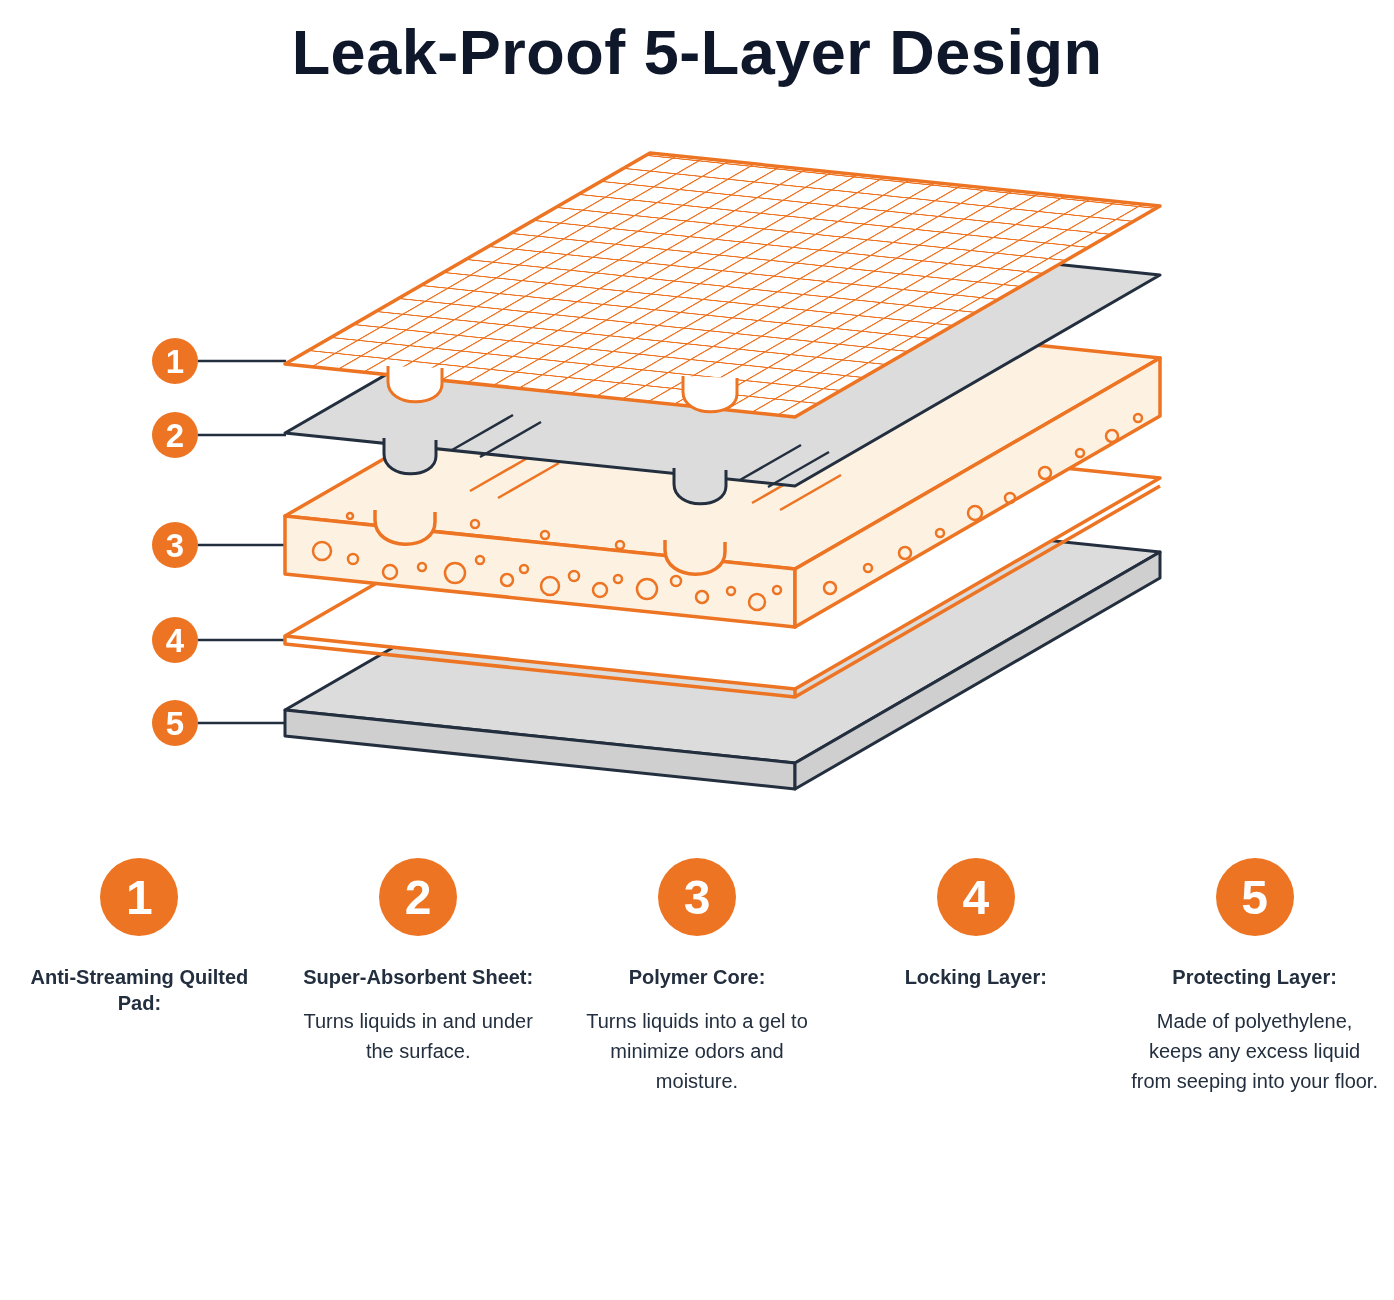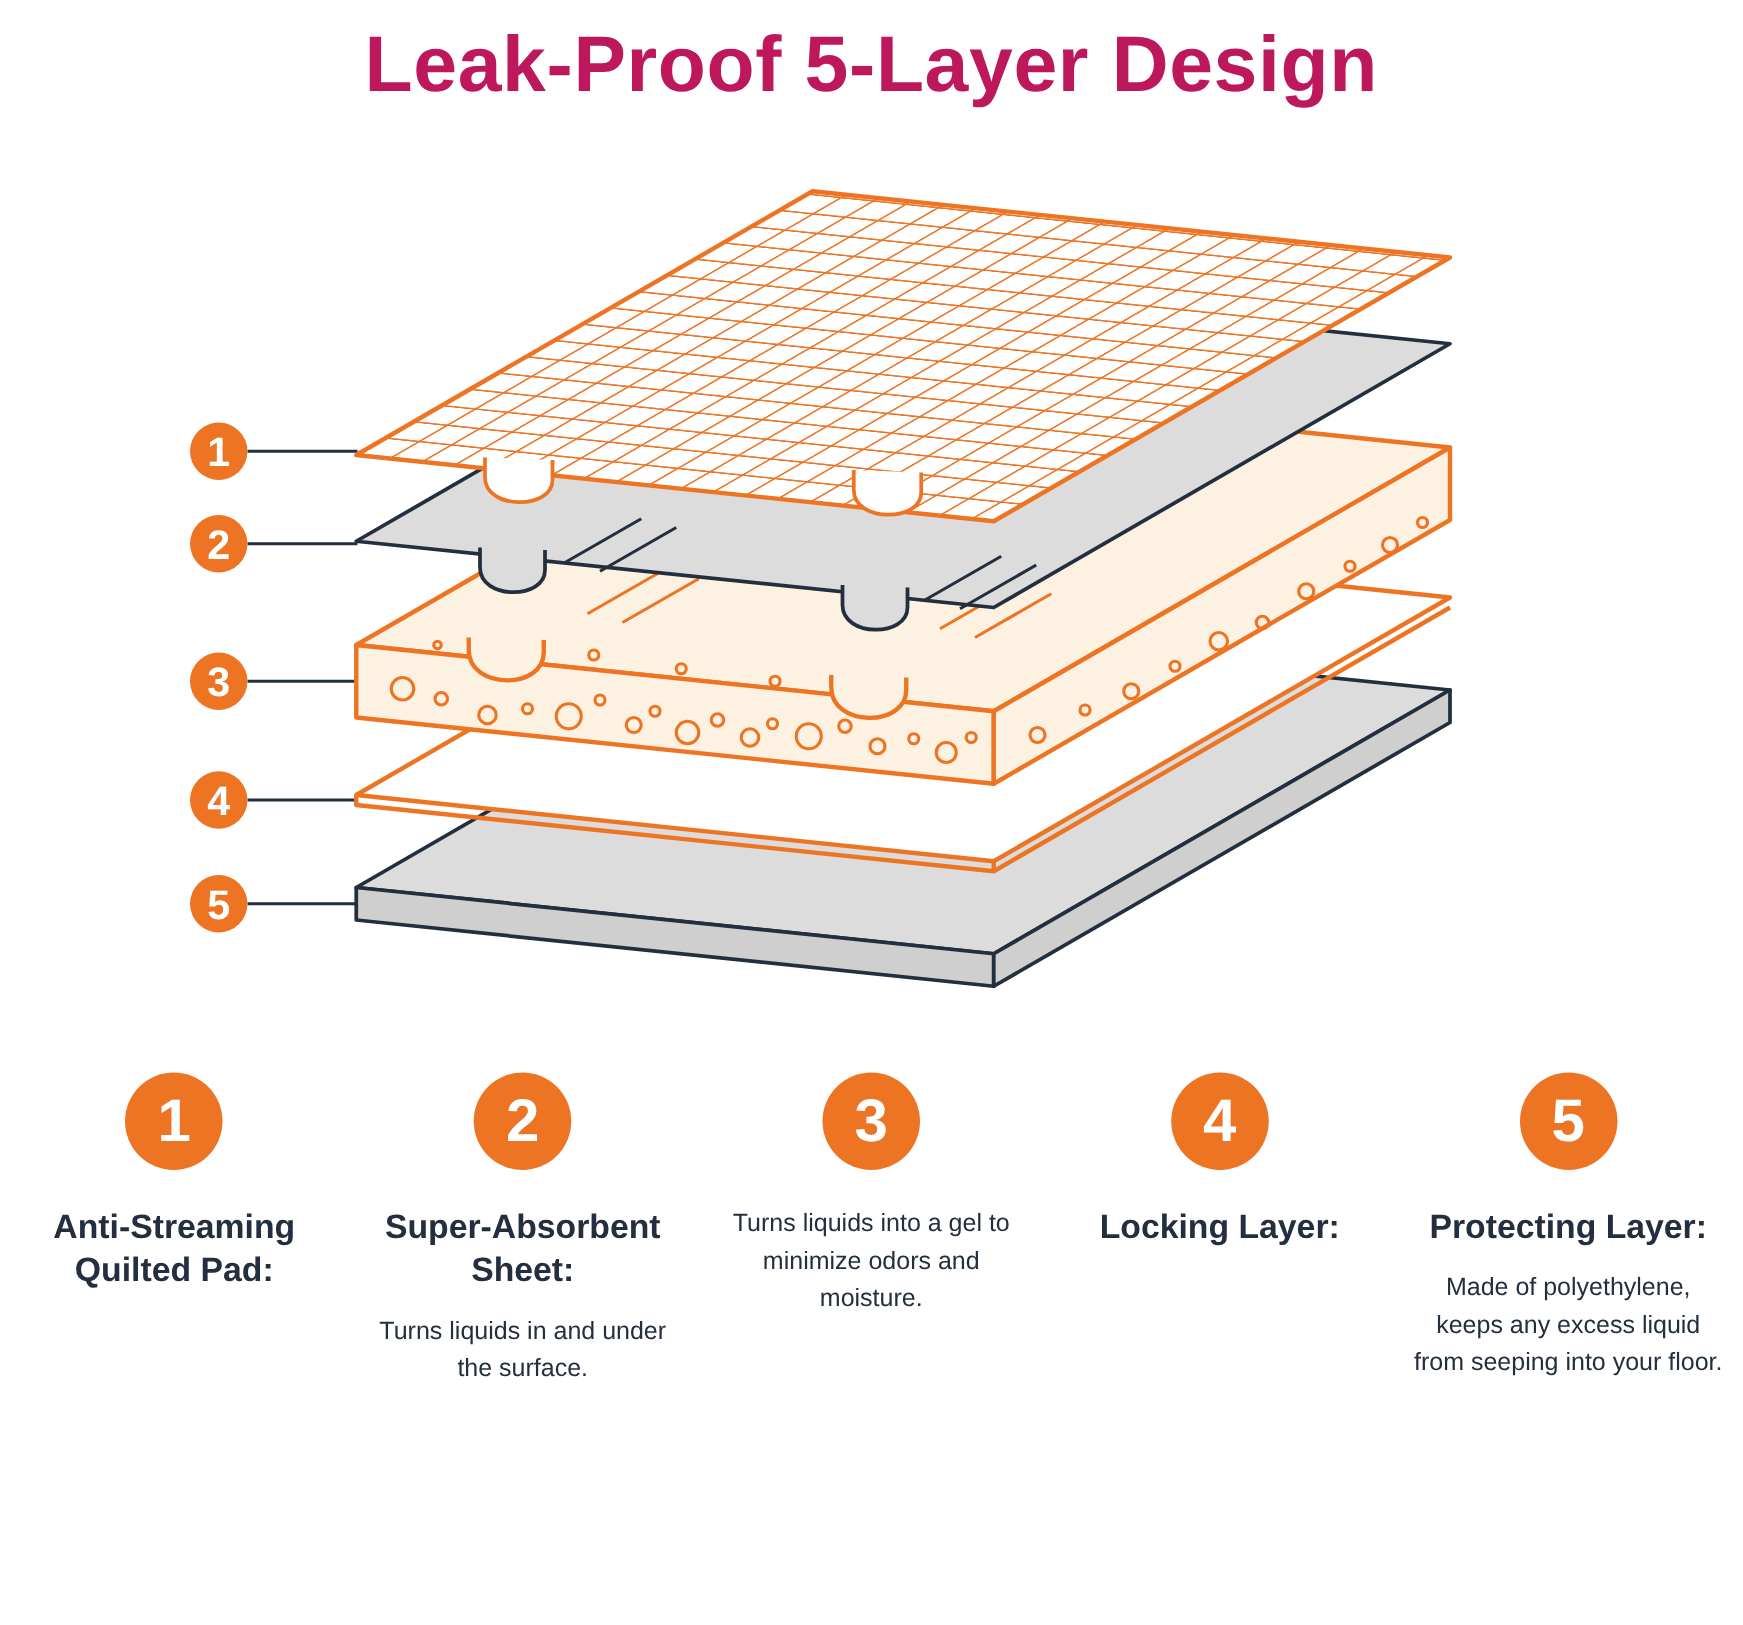--- a/index.html
+++ b/index.html
@@ -8,21 +8,21 @@
     width:1394px; height:1300px;
     font-family:"Liberation Sans", sans-serif;
     color:#232F3E;
     overflow:hidden;
   }
   .title {
     text-align:center;
     padding-top:16px;
     font-size:63px;
     font-weight:700;
-    color:#be185d;
+    color:#0f172a;
     letter-spacing:0.5px;
   }
   .diagram { margin-top:10px; }
   .diagram svg { display:block; }
   .columns {
     display:flex;
     margin-top:30px;
   }
   .col {
     flex:1;
@@ -33,21 +33,21 @@
     width:78px; height:78px;
     border-radius:50%;
     background:#ED7423;
     color:#ffffff;
     font-size:48px;
     font-weight:700;
     display:flex; align-items:center; justify-content:center;
     margin:0 auto 28px auto;
   }
   .col h3 {
-    font-size:27px;
+    font-size:20px;
     font-weight:700;
     line-height:1.3;
     margin-bottom:16px;
   }
   .col p {
     font-size:20px;
     line-height:1.5;
   }
 </style>
 </head>
@@ -179,20 +179,21 @@
     <div class="badge">
       <span>2</span>
     </div>
     <h3>Super-Absorbent Sheet:</h3>
     <p>Turns liquids in and under the surface.</p>
   </div>
   <div class="col">
     <div class="badge">
       <span>3</span>
     </div>
+    <h3>Polymer Core:</h3>
     <p>Turns liquids into a gel to minimize odors and moisture.</p>
   </div>
   <div class="col">
     <div class="badge">
       <span>4</span>
     </div>
     <h3>Locking Layer:</h3>
   </div>
   <div class="col">
     <div class="badge">

